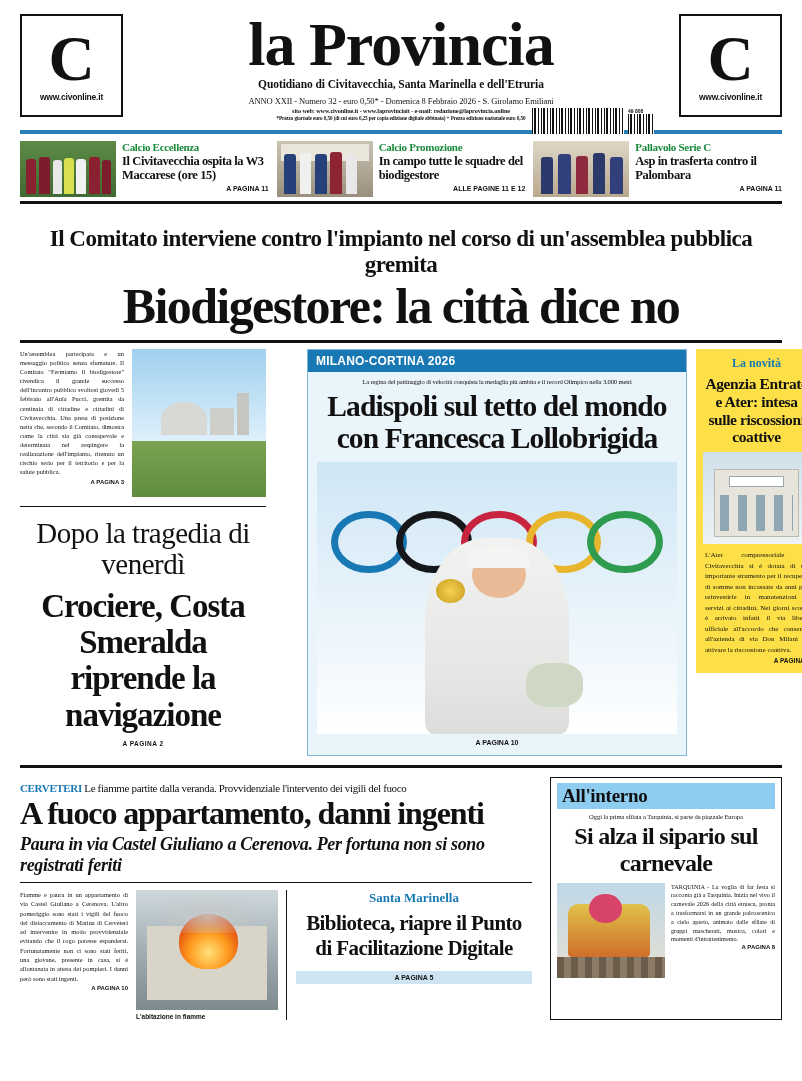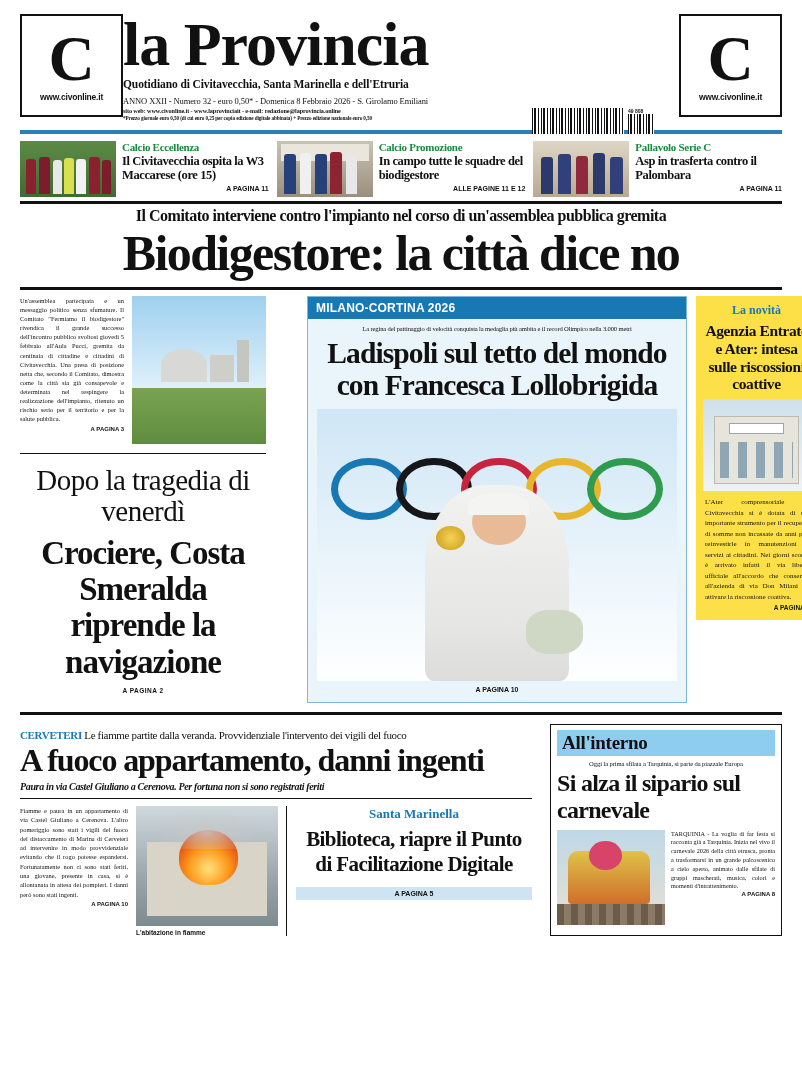--- a/index.html
+++ b/index.html
@@ -14,21 +14,21 @@
 
   
   .masthead { display: flex; align-items: flex-start; padding-top: 14px; height: 128px; }
   .logo-box {
     width: 103px; height: 103px; border: 2px solid #111;
     display: flex; flex-direction: column; align-items: center; justify-content: center;
     flex: 0 0 auto;
   }
   .logo-c { font-family: "Liberation Serif", serif; font-size: 64px; font-weight: 700; line-height: 0.95; }
   .logo-url { font-size: 8.5px; font-weight: 700; letter-spacing: -0.2px; font-family: "Liberation Sans", sans-serif; margin-top: 2px; }
-  .masthead-mid { flex: 1; padding-top: 2px; }
+  .masthead-mid { flex: 1; text-align: center; padding-top: 2px; }
   .title { font-size: 62px; font-weight: 700; line-height: 0.92; letter-spacing: -1px; font-family: "Liberation Serif", serif; }
   .subtitle { font-size: 11.5px; font-weight: 700; margin-top: 5px; letter-spacing: -0.1px; }
   .issue-line { font-size: 8.5px; margin-top: 6px; letter-spacing: -0.1px; }
   .web-line { font-size: 6.2px; font-weight: 700; margin-top: 1px; letter-spacing: -0.1px; }
   .price-line { font-size: 5.2px; font-weight: 700; margin-top: 1px; letter-spacing: -0.1px; }
   .barcodes { position: absolute; right: 148px; top: 108px; display: flex; align-items: flex-start; gap: 4px; }
   .bc { height: 26px; background: repeating-linear-gradient(90deg,#111 0 1px,#fff 1px 2px,#111 2px 4px,#fff 4px 6px,#111 6px 7px,#fff 7px 9px); }
   .bc-num { font-size: 5px; font-family: "Liberation Sans", sans-serif; font-weight: 700; }
 
   
@@ -37,21 +37,21 @@
   .sp-item { display: flex; gap: 6px; flex: 1; }
   .sp-photo { width: 96px; height: 56px; flex: 0 0 96px; background-size: cover; }
   .sp-txt { flex: 1; }
   .sp-kicker { color: #1a8a3c; font-weight: 700; font-size: 11px; font-family: "Liberation Serif", serif; letter-spacing: -0.3px; }
   .sp-head { font-size: 12.5px; font-weight: 700; line-height: 1.12; letter-spacing: -0.4px; margin-top: 1px; }
   .sp-ref { font-size: 7px; font-weight: 700; font-family: "Liberation Sans", sans-serif; text-align: right; margin-top: 3px; }
 
   
   .rule-thick { height: 3px; background: #111; }
   .rule-thin { height: 1px; background: #111; }
-  .overline { font-size: 16px; font-weight: 700; text-align: center; padding: 3px 0 3px; letter-spacing: -0.5px; }
+  .overline { font-size: 23px; font-weight: 700; text-align: center; padding: 22px 0 3px; letter-spacing: -0.5px; }
   .main-head { font-size: 50px; font-weight: 700; text-align: center; letter-spacing: -1.6px; line-height: 1.02; padding-bottom: 8px; }
 
   
   .cols { display: flex; gap: 9px; margin-top: 6px; }
   .col-left { width: 246px; flex: 0 0 246px; }
   .col-mid { width: 380px; flex: 0 0 380px; margin-left: 32px; }
   .col-right { width: 121px; flex: 0 0 121px; }
 
   .lead-row { display: flex; gap: 8px; }
   .lead-text { width: 104px; flex: 0 0 104px; font-size: 6.4px; line-height: 1.42; text-align: justify; }
@@ -81,35 +81,35 @@
   .novita-body { font-size: 7px; line-height: 1.5; text-align: justify; padding: 6px 2px 0; }
   .novita-ref { font-size: 6.5px; font-weight: 700; font-family: "Liberation Sans", sans-serif; text-align: right; margin-top: 2px; }
 
   
   .fire-wrap { display: flex; gap: 18px; margin-top: 9px; }
   .fire-left { width: 512px; flex: 0 0 512px; }
   .fire-right { flex: 1; border: 1px solid #111; padding: 5px 6px 6px; }
   .fire-kickline { font-size: 11px; padding-top: 5px; letter-spacing: -0.35px; }
   .fire-kick { color: #1878b4; font-weight: 700; }
   .fire-head { font-size: 32px; font-weight: 700; letter-spacing: -1.1px; line-height: 1.1; margin-top: 2px; }
-  .fire-sub { font-size: 10px; font-style: italic; font-weight: 700; letter-spacing: -0.35px; margin-top: 3px; font-family: Liberation Serif, serif; }
+  .fire-sub { font-size: 18px; font-style: italic; font-weight: 700; letter-spacing: -0.35px; margin-top: 3px; font-family: Liberation Serif, serif; }
   .fire-cols { display: flex; gap: 8px; margin-top: 7px; }
   .fire-text { width: 108px; flex: 0 0 108px; font-size: 6.4px; line-height: 1.45; text-align: justify; }
   .fire-ref { font-size: 6px; font-weight: 700; font-family: "Liberation Sans", sans-serif; text-align: right; margin-top: 2px; }
   .fire-photo { width: 142px; flex: 0 0 142px; }
   .fire-img { height: 120px; position: relative; overflow: hidden; }
   .fire-cap { font-size: 6.5px; font-weight: 700; font-family: "Liberation Sans", sans-serif; padding-top: 3px; }
   .sm-box { flex: 1; border-left: 1px solid #111; padding-left: 9px; text-align: center; }
   .sm-kick { color: #1878b4; font-weight: 700; font-size: 13px; }
   .sm-head { font-size: 21px; font-weight: 700; line-height: 1.18; letter-spacing: -0.6px; margin-top: 5px; }
   .sm-ref { background: #cfe4f3; font-size: 7px; font-weight: 700; font-family: "Liberation Sans", sans-serif; padding: 3px 0; margin-top: 10px; }
 
   .ai-bar { background: #8ecdf0; font-size: 19px; font-weight: 700; padding: 2px 5px; letter-spacing: -0.3px; }
   .ai-kick { font-size: 6.6px; text-align: center; padding: 4px 2px 0; letter-spacing: -0.1px; }
-  .ai-head { font-size: 24px; font-weight: 700; text-align: left; line-height: 1.12; letter-spacing: -0.7px; margin-top: 3px; }
+  .ai-head { font-size: 24px; font-weight: 700; text-align: center; line-height: 1.12; letter-spacing: -0.7px; margin-top: 3px; }
   .ai-row { display: flex; gap: 6px; margin-top: 6px; }
   .ai-photo { width: 108px; flex: 0 0 108px; height: 95px; position: relative; overflow: hidden; }
   .ai-text { flex: 1; font-size: 6.2px; line-height: 1.42; text-align: justify; }
   .ai-ref { font-size: 6px; font-weight: 700; font-family: "Liberation Sans", sans-serif; text-align: right; }
 
   
   .sky { position: absolute; inset: 0; background: linear-gradient(#9fd0ef, #dff0fb 62%, #cfe6d2 62%, #6fa84e 100%); }
   .fig { position: absolute; bottom: 6%; border-radius: 3px 3px 0 0; }
   .ice { position: absolute; inset: 0; background: linear-gradient(#cfe6f5 0%, #e9f4fb 55%, #ffffff 100%); }
   .ring { position: absolute; border-radius: 50%; border-style: solid; }

